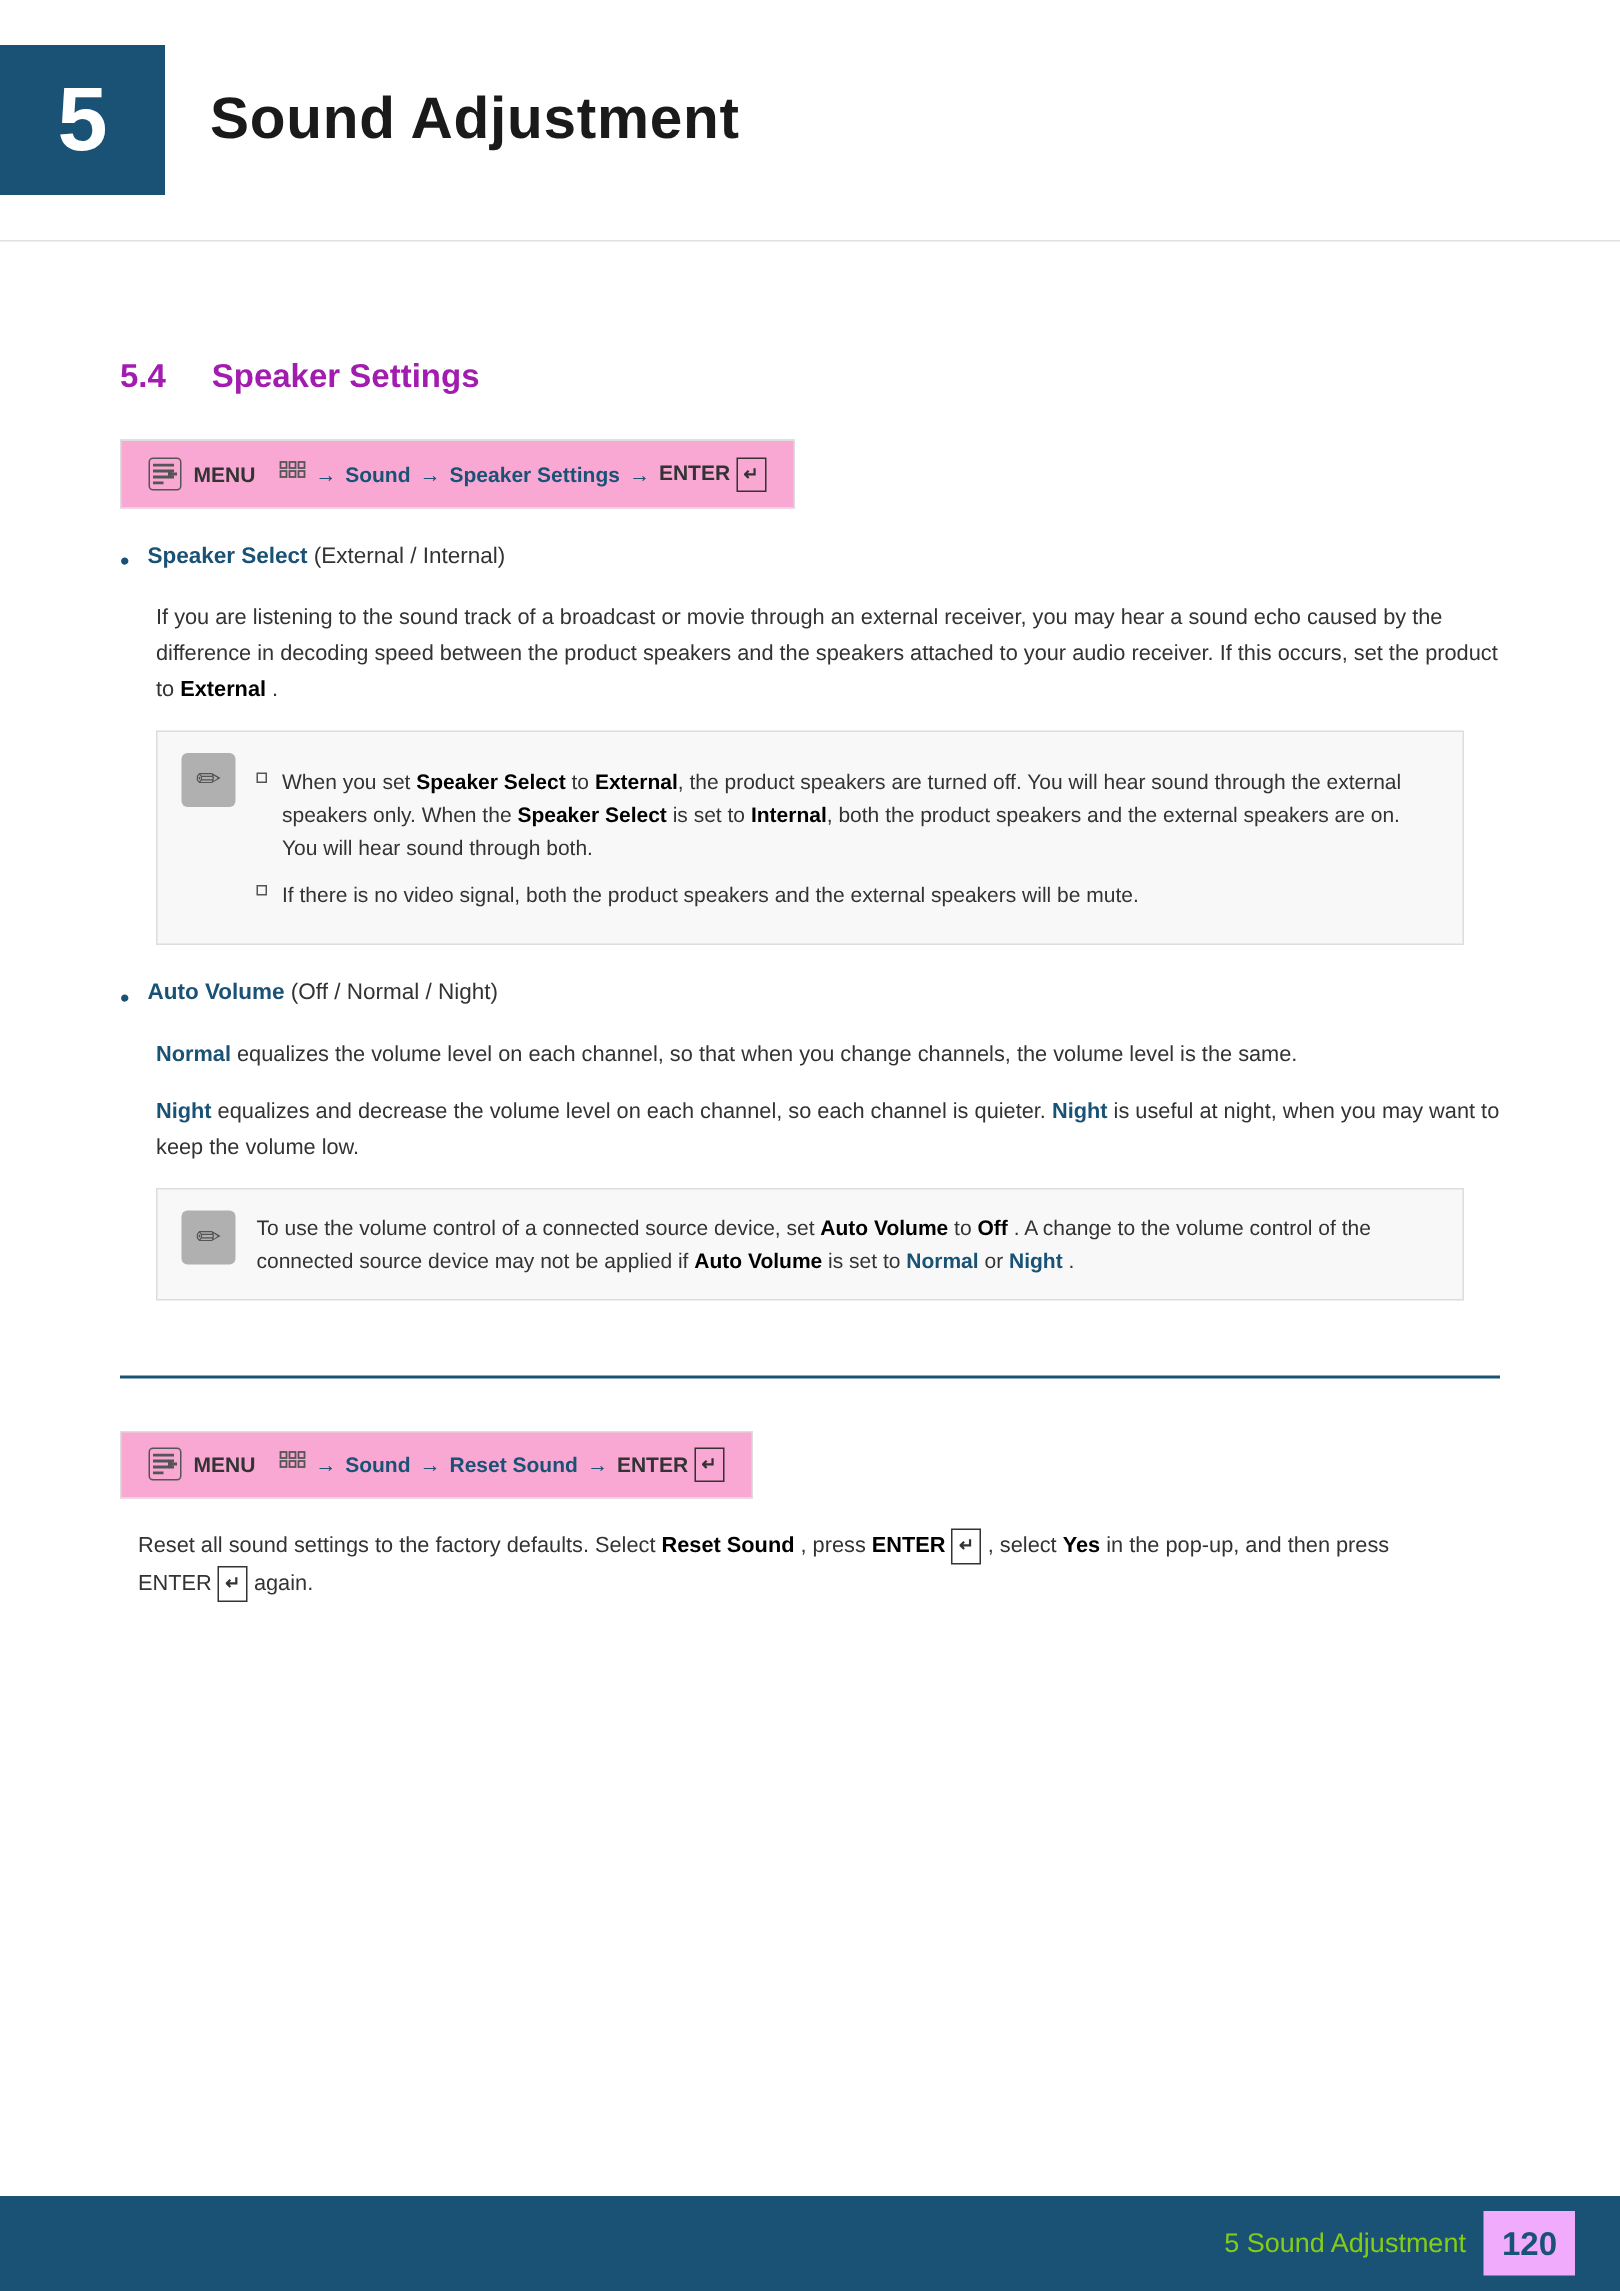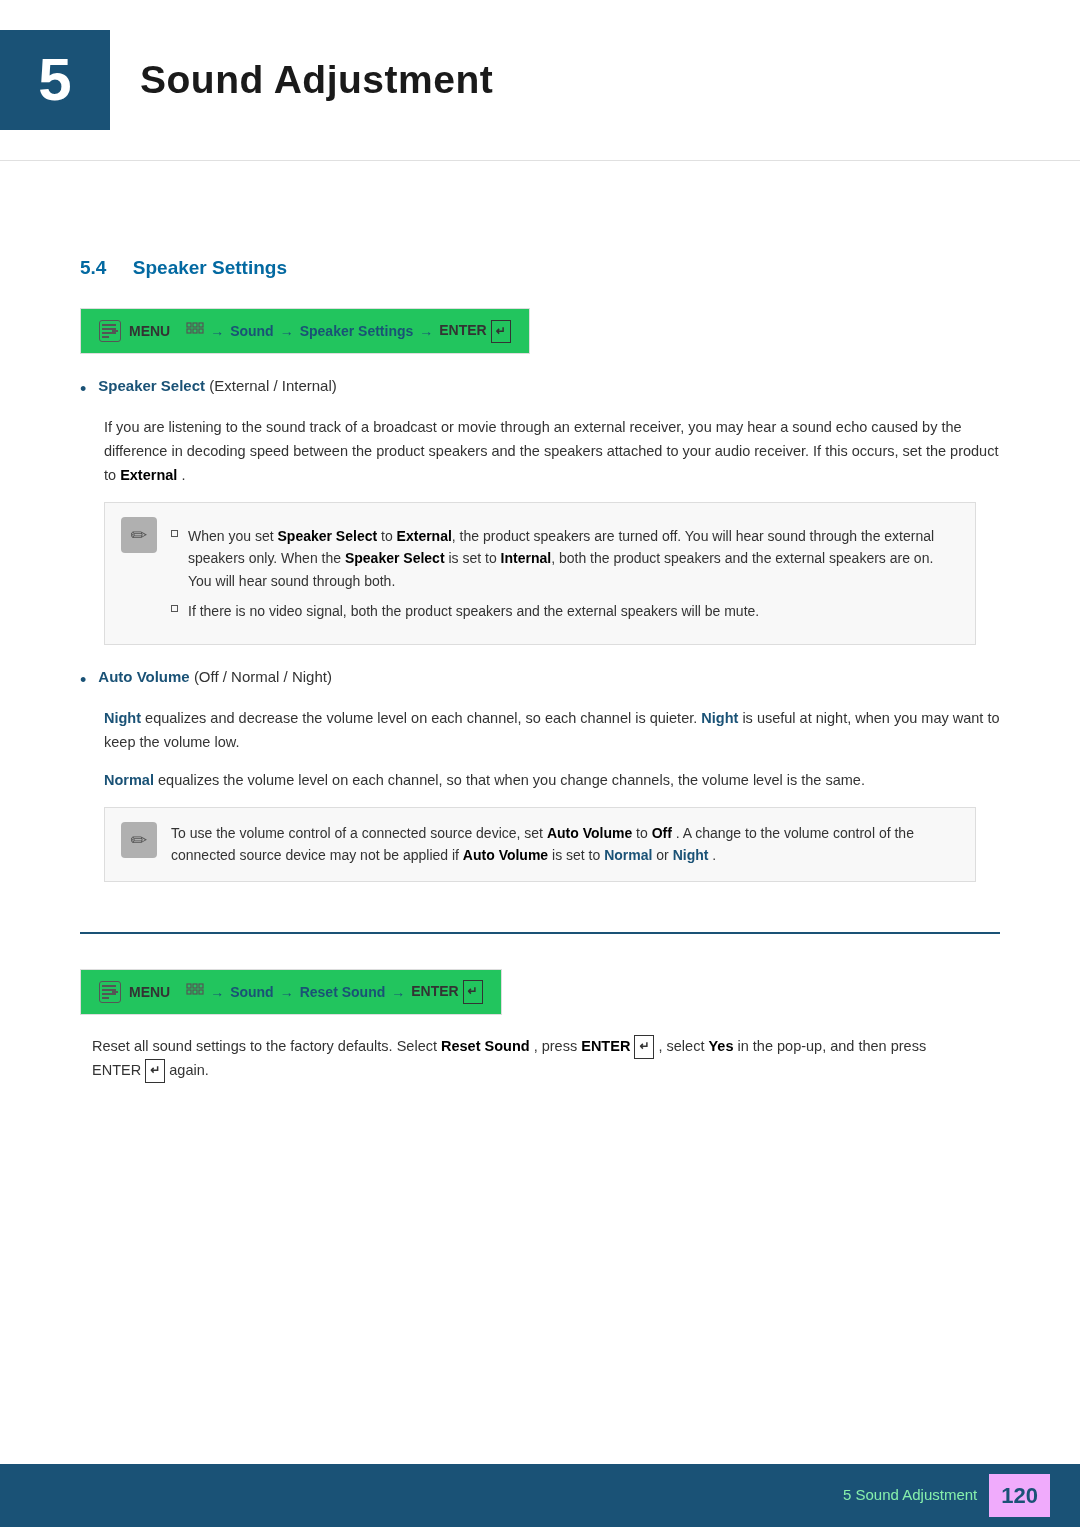--- a/index.html
+++ b/index.html
@@ -46,32 +46,32 @@
       letter-spacing: 0.5px;
     }
 
     
     .content {
       padding: 40px 80px 80px 80px;
     }
 
     
     .section-heading {
-      font-size: 19px;
-      font-weight: bold;
-      color: #0369a1;
+      font-size: 22px;
+      font-weight: bold;
+      color: #a21caf;
       margin-bottom: 25px;
-      margin-top: 52px;
+      margin-top: 32px;
     }
 
     
     .menu-nav {
       display: flex;
       align-items: center;
-      background: #22c55e;
+      background: #f9a8d4;
       border: 1px solid #dddddd;
       padding: 10px 18px;
       margin-bottom: 20px;
       font-size: 14px;
       color: #333;
       gap: 6px;
       width: fit-content;
     }
 
     .menu-icon {
@@ -197,22 +197,22 @@
       color: #ffffff;
       display: flex;
       align-items: center;
       justify-content: flex-end;
       padding: 10px 30px;
       font-size: 14px;
       gap: 12px;
     }
 
     .footer-text {
-      color: #86efac;
-      font-size: 15px;
+      color: #84cc16;
+      font-size: 18px;
     }
 
     .footer-number {
       background: #f0abfc;
       color: #1a5276;
       font-size: 22px;
       font-weight: bold;
       padding: 4px 12px;
     }
 
@@ -335,33 +335,33 @@
   <div class="bullet-section">
     <div class="bullet-item">
       <span class="bullet-dot">•</span>
       <div>
         <span class="teal-bold">Auto Volume</span>
         <span>(Off / Normal / Night)</span>
       </div>
     </div>
 
     <div class="body-text">
+      <span class="teal-bold">Normal</span>
+      <span> </span>
+      <span>equalizes the volume level on each channel, so that when you change channels, the volume level is the same.</span>
+    </div>
+
+    <div class="body-text">
       <span class="teal-bold">Night</span>
       <span> </span>
       <span>equalizes and decrease the volume level on each channel, so each channel is quieter.</span>
       <span> </span>
       <span class="teal-bold">Night</span>
       <span> </span>
       <span>is useful at night, when you may want to keep the volume low.</span>
-    </div>
-
-    <div class="body-text">
-      <span class="teal-bold">Normal</span>
-      <span> </span>
-      <span>equalizes the volume level on each channel, so that when you change channels, the volume level is the same.</span>
     </div>
 
     <div class="note-box">
       <div class="note-icon-img">
         <span class="pencil-shape">✏</span>
       </div>
       <div class="note-content">
         <span>To use the volume control of a connected source device, set</span>
         <span> </span>
         <span class="black-bold">Auto Volume</span>

